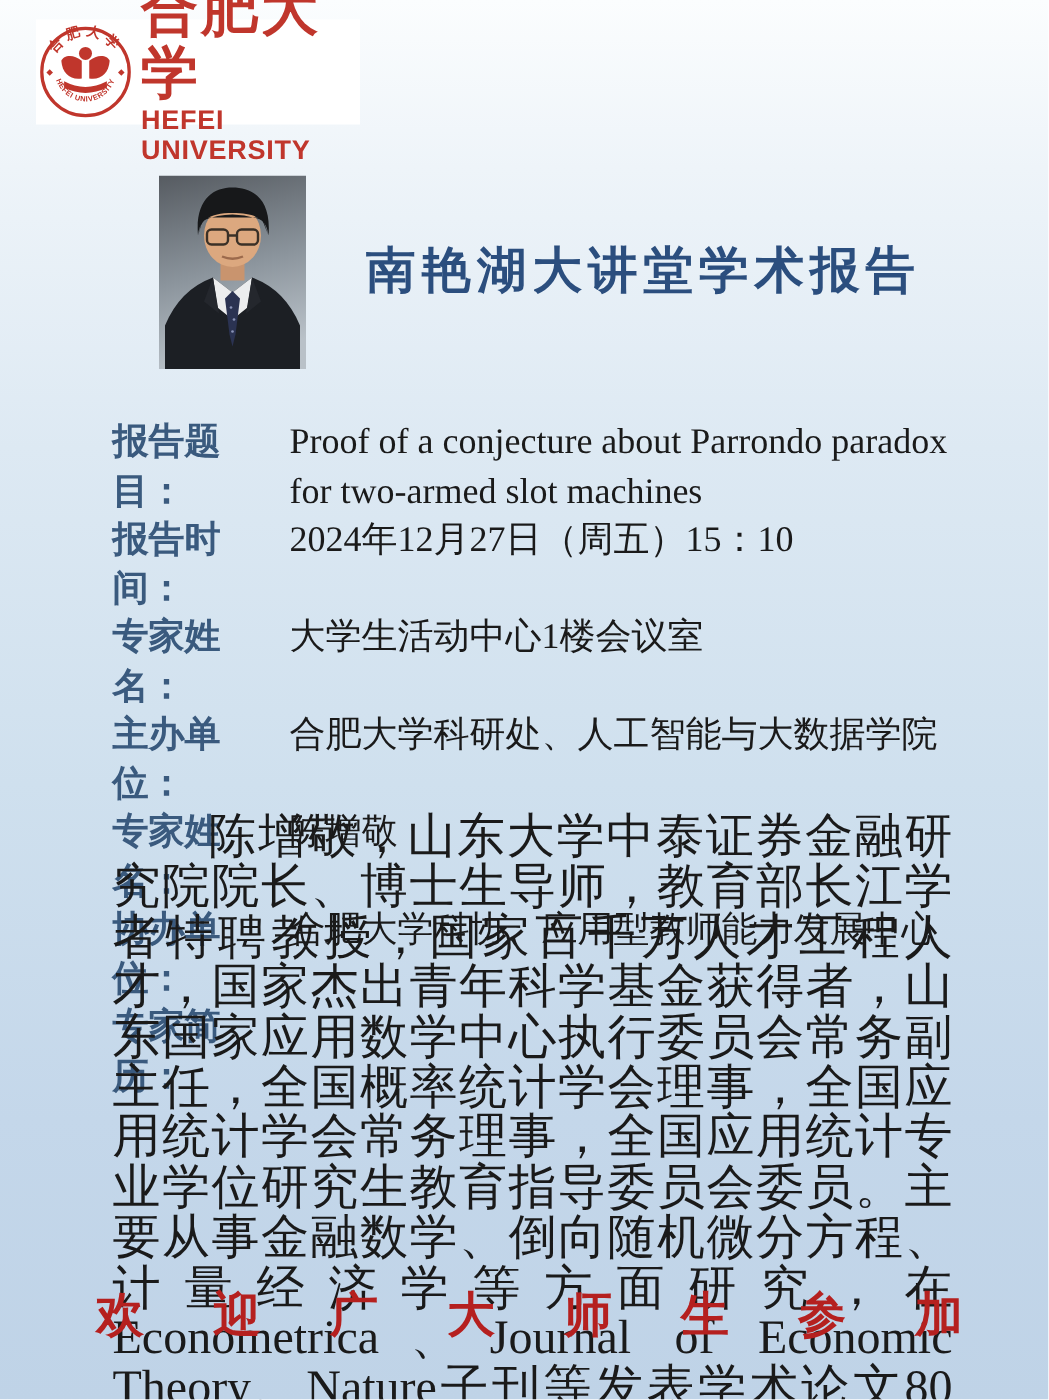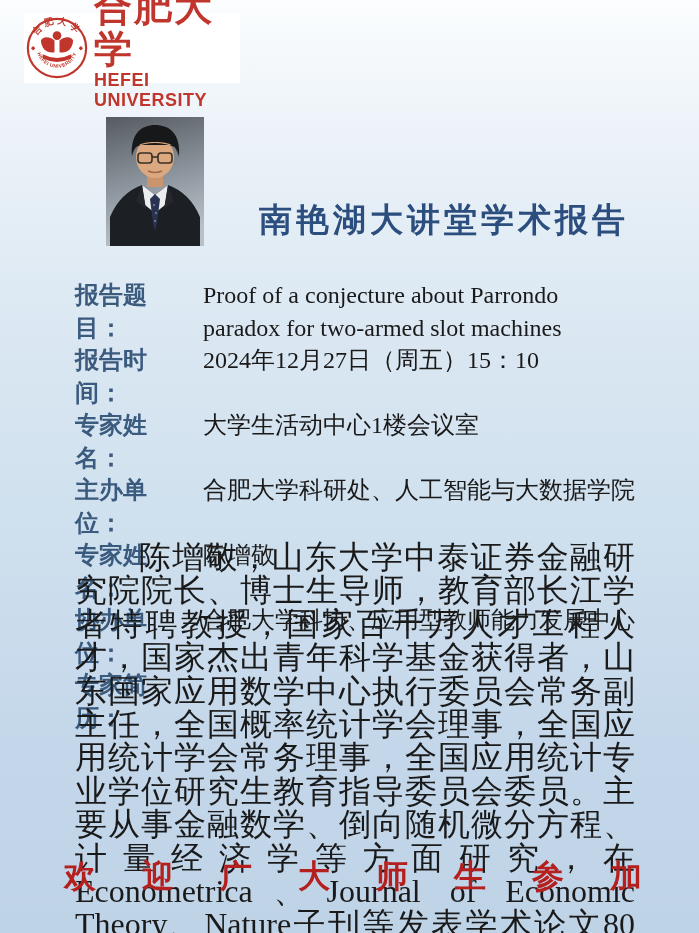--- a/index.html
+++ b/index.html
@@ -12,25 +12,25 @@
   .logo-box{ position:absolute; left:24px; top:13px; width:216px; height:70px;
     background:#ffffff; display:flex; align-items:center; }
   .seal{ width:62px; height:62px; margin-left:2px; flex:none; }
   .logo-text{ margin-left:6px; display:flex; flex-direction:column; align-items:flex-start; }
   .wordmark-cn{ font-size:38px; line-height:42px; font-weight:bold; color:#c0362c;
     letter-spacing:2px; font-family:"Liberation Serif","DejaVu Serif",serif; }
   .wordmark-en{ font-size:18px; line-height:20px; font-weight:700; color:#c0362c;
     letter-spacing:0.5px; font-family:"Liberation Sans","DejaVu Sans",sans-serif; }
   
   .photo{ position:absolute; left:106px; top:117px; width:98px; height:129px; }
-  .banner-title{ position:absolute; left:244px; top:158px; width:400px; text-align:center;
-    font-size:33px; font-weight:bold; color:#2b4e7e; letter-spacing:4px; white-space:nowrap;margin-top:40px; }
+  .banner-title{ position:absolute; left:244px; top:158px; width:400px; text-align:left;
+    font-size:33px; font-weight:bold; color:#2b4e7e; letter-spacing:4px; white-space:nowrap; }
   
   .details{ position:absolute; left:75px; top:279px; width:565px; }
-  .row{ display:flex; align-items:flex-start; font-size:24px; line-height:32.5px;gap:10px; }
+  .row{ display:flex; align-items:flex-start; font-size:24px; line-height:32.5px; }
   .row-label{ flex:none; width:118px; color:#3a5a7e; font-weight:bold; }
   .row-value{ flex:1; color:#1a1a1a; }
   
   .bio{ position:absolute; left:75px; top:541px; width:560px;
     font-size:32px; line-height:33.4px; color:#1a1a1a;
     text-align:justify; text-indent:2em; }
   
   .welcome{ position:absolute; left:64px; top:855px; white-space:nowrap;
     font-size:32px; font-weight:bold; color:#b5201f; letter-spacing:46px; }
 </style>

